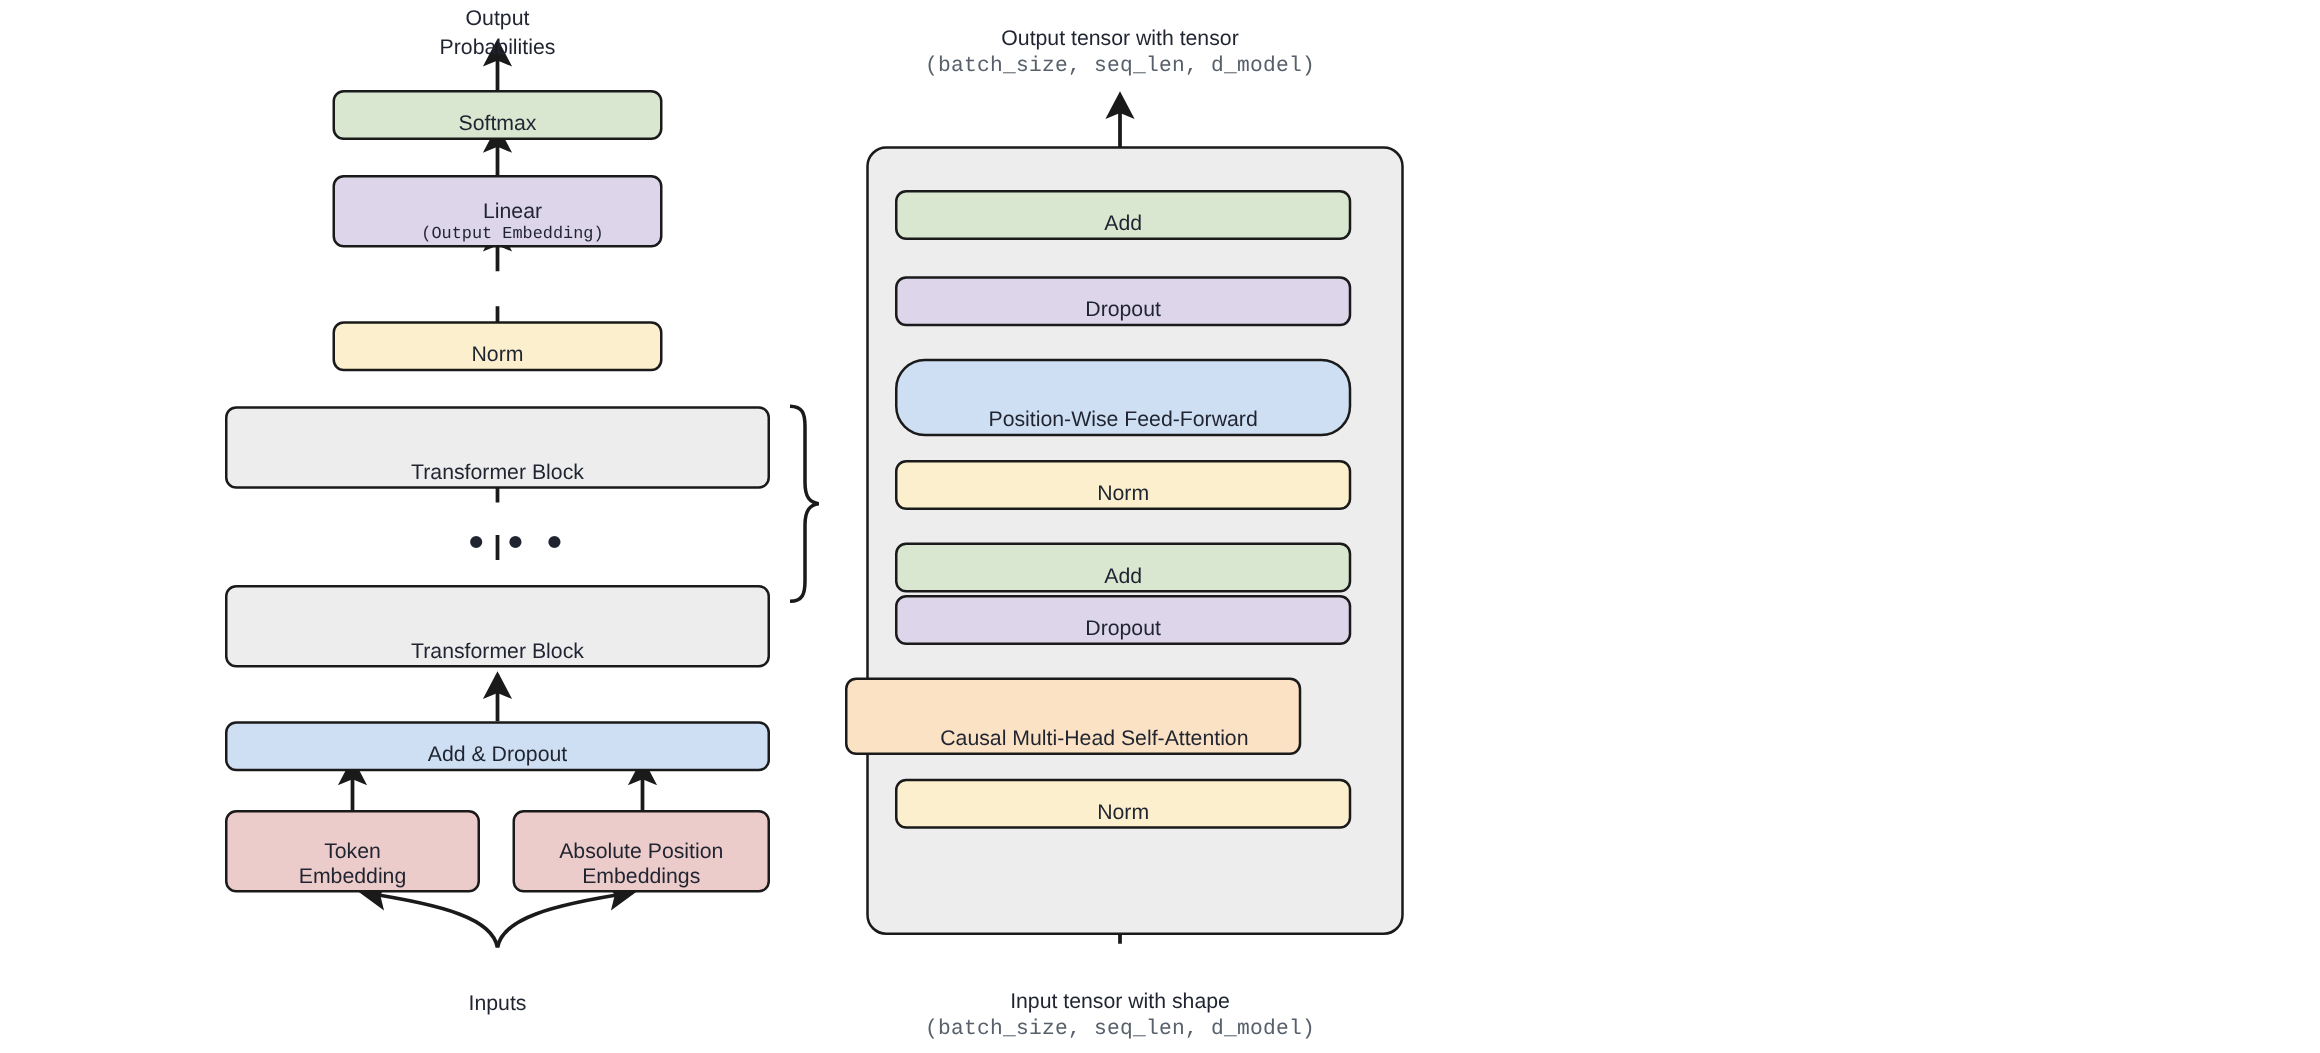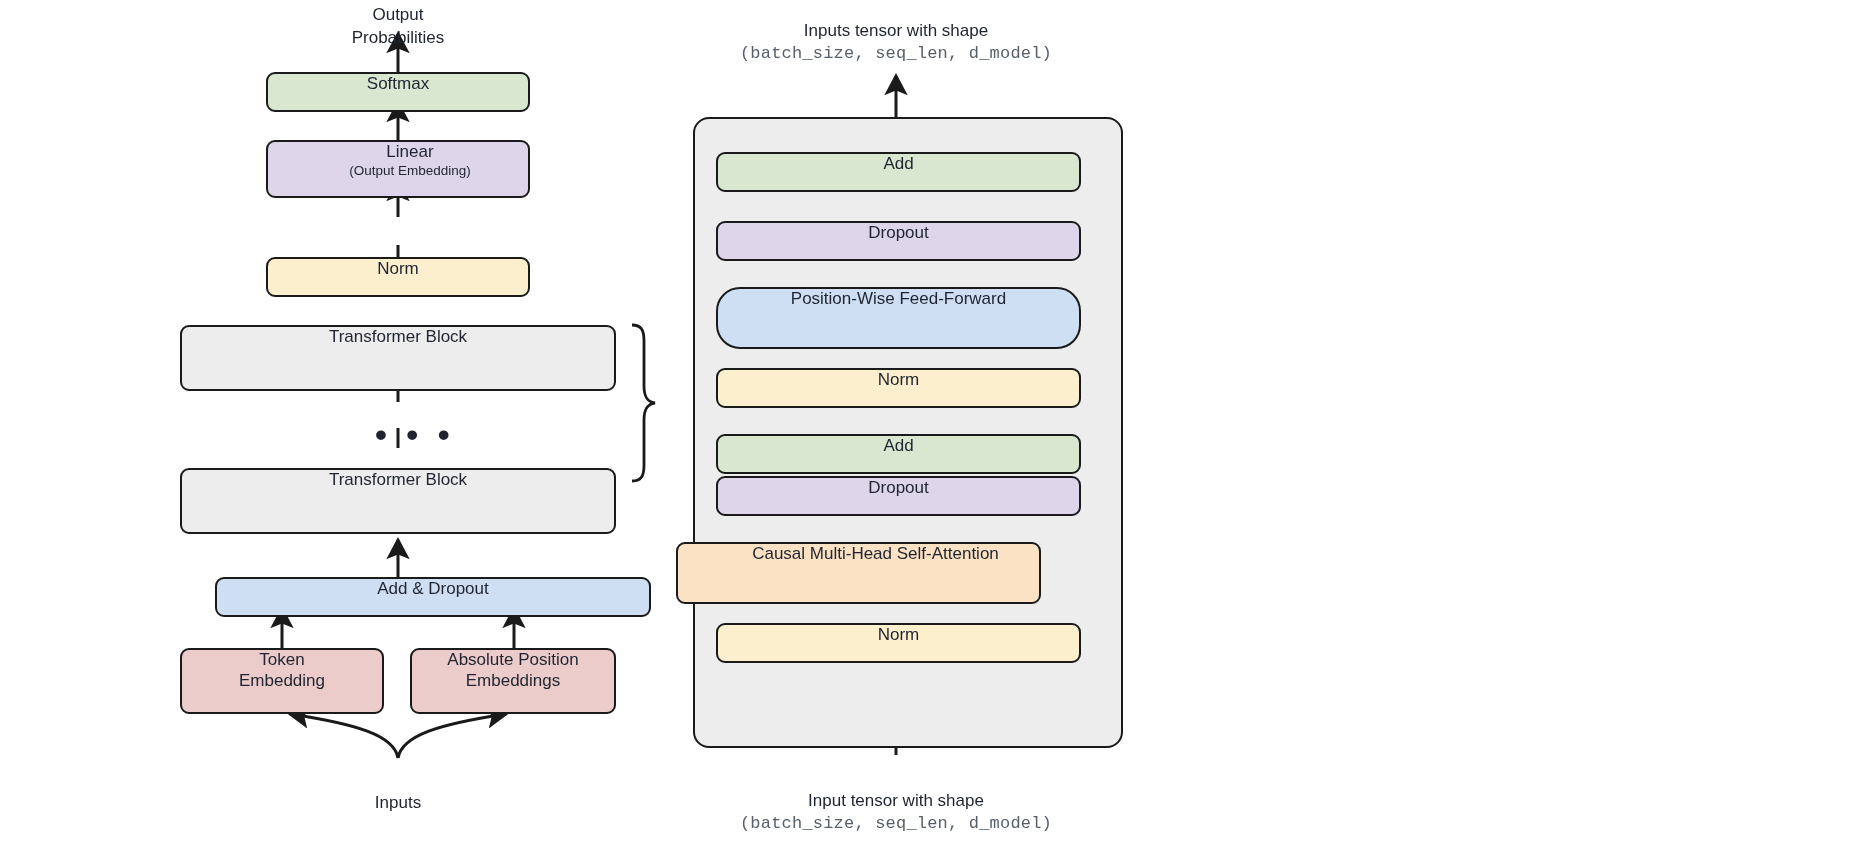--- a/index.html
+++ b/index.html
@@ -16,30 +16,31 @@
     height: 816px;
     background: #ffffff;
   }
   .node {
     position: absolute;
     border: 2.5px solid #1a1a1a;
     border-radius: 9px;
     display: flex;
     flex-direction: column;
     align-items: center;
-    justify-content: flex-start;
+    justify-content: flex-end;
     color: #1f2430;
     font-size: 17px;
     line-height: 1.22;
     text-align: center;
     white-space: nowrap;
   }
   .node .sub {
     font-size: 13.5px;
     line-height: 1.2;
+    font-family: Liberation Mono, monospace;
   }
   .grp {
     position: absolute;
     border: 2.5px solid #1a1a1a;
     border-radius: 16px;
     background: #ededed;
   }
   .caption {
     position: absolute;
     color: #1f2430;
@@ -141,38 +142,38 @@
   <div class="node" style="left:180px; top:325px; width:436px; height:66px; background:#ededed;">
     <span>Transformer Block</span>
   </div>
 
   <div class="dots" style="left:375px; top:417px;">• • •</div>
 
   <div class="node" style="left:180px; top:468px; width:436px; height:66px; background:#ededed;">
     <span>Transformer Block</span>
   </div>
 
-  <div class="node" style="left:180px; top:577px; width:436px; height:40px; background:#cfdff3;margin-left:35px;">
+  <div class="node" style="left:180px; top:577px; width:436px; height:40px; background:#cfdff3;">
     <span>Add &amp; Dropout</span>
   </div>
 
   <div class="node" style="left:410px; top:648px; width:206px; height:66px; background:#ecccca;">
     <span>Absolute Position</span>
     <span>Embeddings</span>
   </div>
 
   <div class="node" style="left:180px; top:648px; width:204px; height:66px; background:#ecccca;">
     <span>Token</span>
     <span>Embedding</span>
   </div>
 
   <div class="caption" style="left:298px; top:792px; width:200px;">Inputs</div>
 
   <div class="caption" style="left:696px; top:20px; width:400px;">
-    <div>Inputs tensor with shape</div>
+    <div>Output tensor with tensor</div>
     <div class="mono">(batch_size, seq_len, d_model)</div>
   </div>
 
   <div class="grp" style="left:693px; top:117px; width:430px; height:631px;"></div>
 
   <div class="node" style="left:716px; top:152px; width:365px; height:40px; background:#d9e7d0;">
     <span>Add</span>
   </div>
 
   <div class="node" style="left:716px; top:221px; width:365px; height:40px; background:#ddd6ea;">

